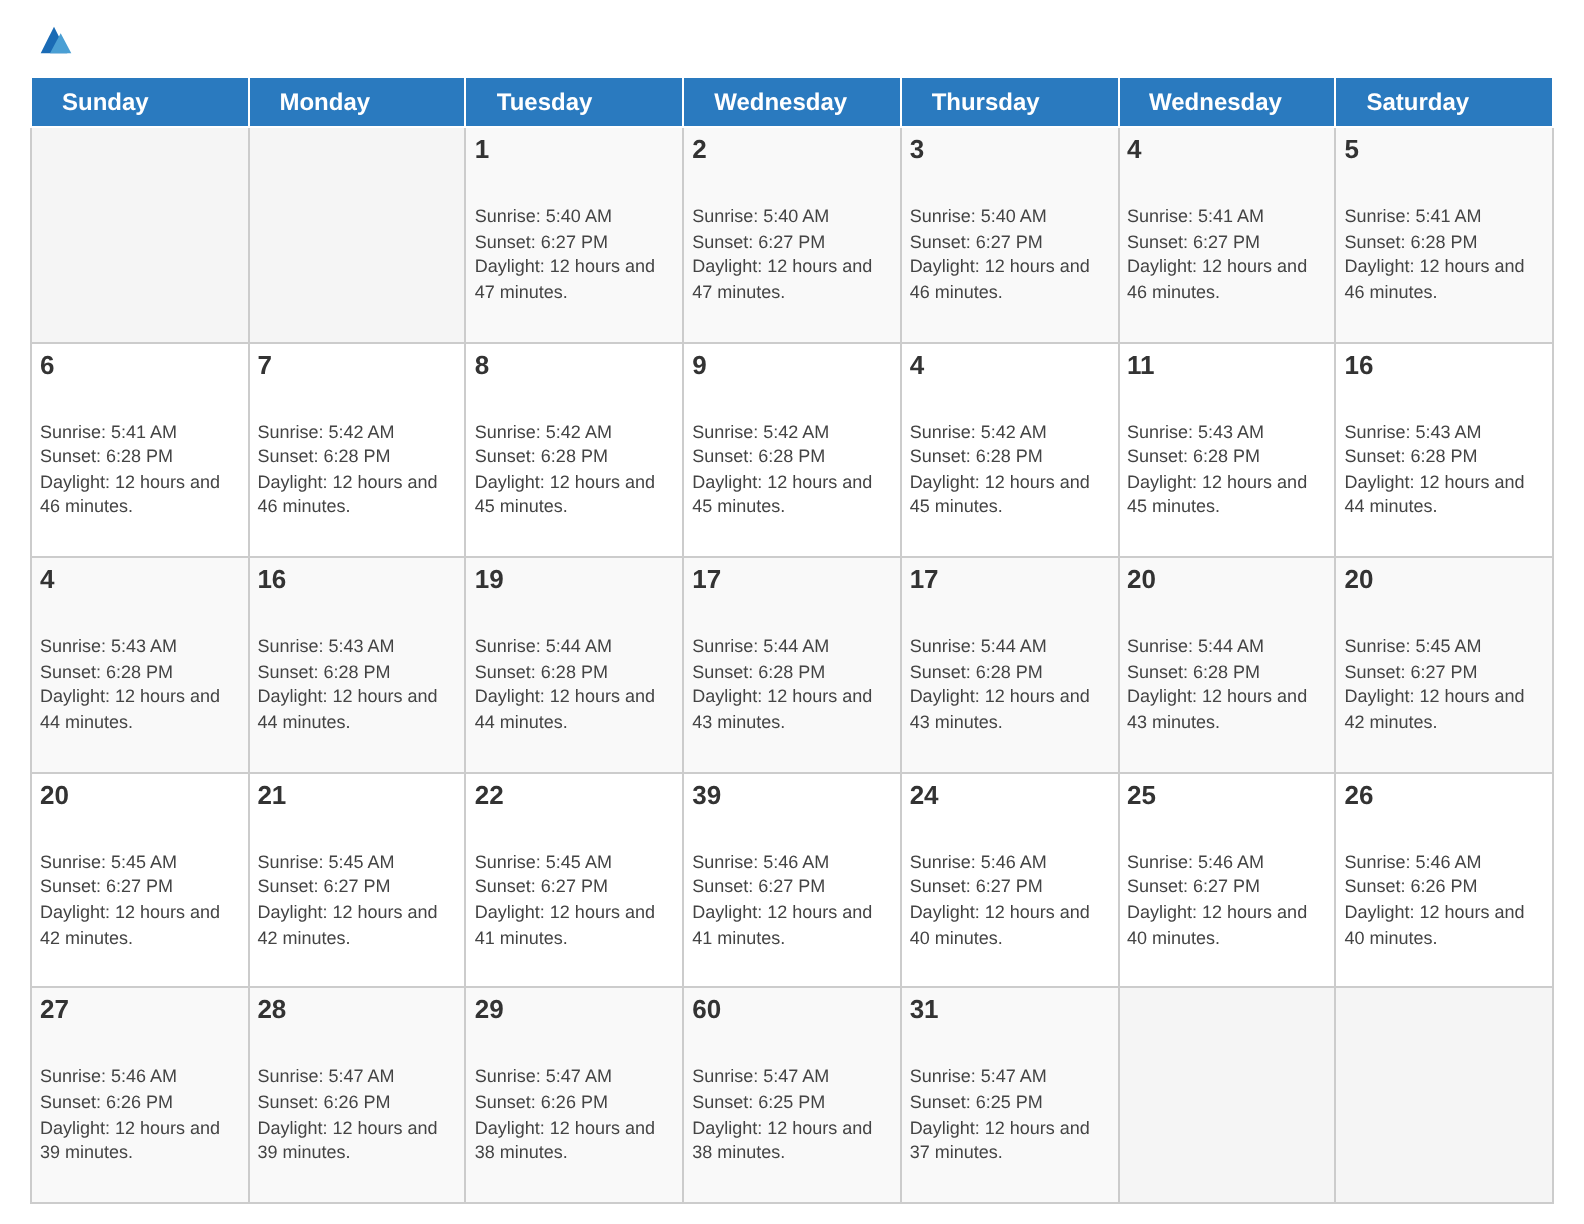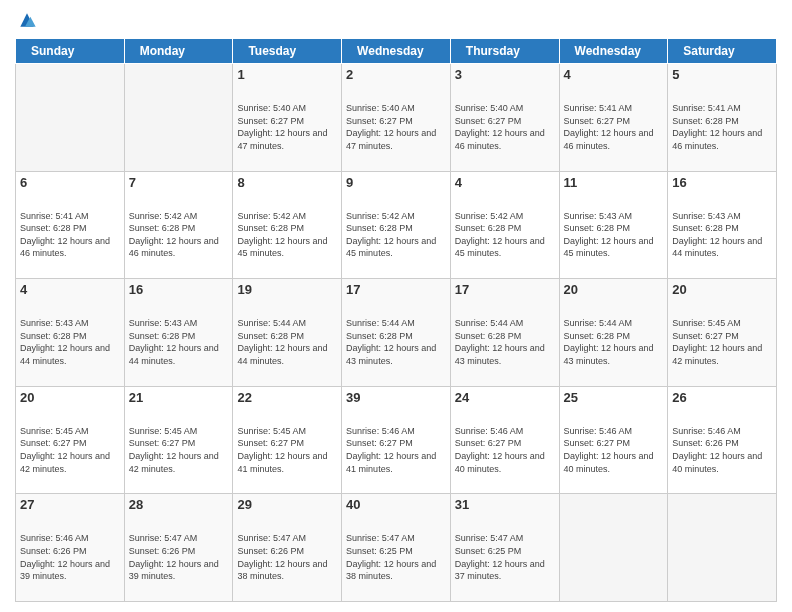--- a/index.html
+++ b/index.html
@@ -323,21 +323,21 @@
 Sunset: 6:26 PM
 Daylight: 12 hours and 39 minutes.</div>
           </td>
           <td>
             <span class="day-number">29</span>
             <div class="day-info" style="white-space: pre-line;">Sunrise: 5:47 AM
 Sunset: 6:26 PM
 Daylight: 12 hours and 38 minutes.</div>
           </td>
           <td>
-            <span class="day-number">40</span>
+            <span class="day-number">60</span>
             <div class="day-info" style="white-space: pre-line;">Sunrise: 5:47 AM
 Sunset: 6:25 PM
 Daylight: 12 hours and 38 minutes.</div>
           </td>
           <td>
             <span class="day-number">31</span>
             <div class="day-info" style="white-space: pre-line;">Sunrise: 5:47 AM
 Sunset: 6:25 PM
 Daylight: 12 hours and 37 minutes.</div>
           </td>

